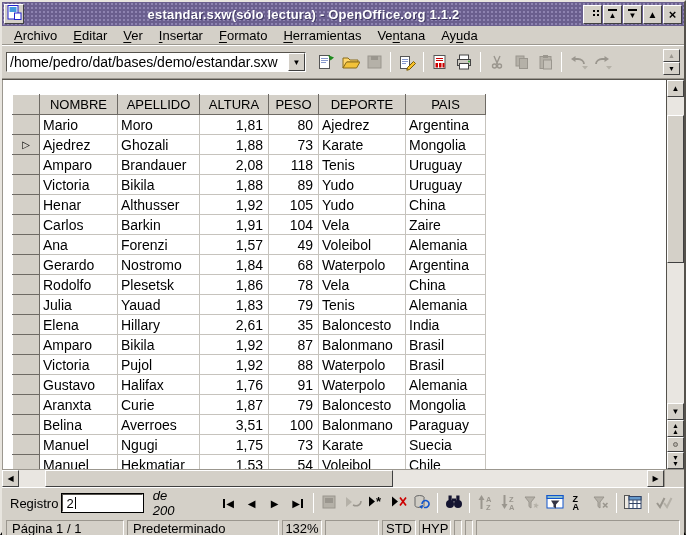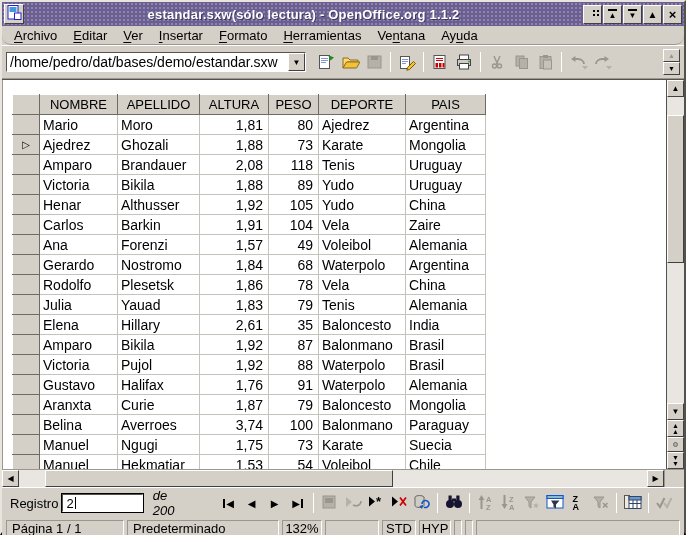--- a/index.html
+++ b/index.html
@@ -32,21 +32,21 @@
     display:flex; align-items:center; justify-content:center;
     font-size:9px; color:#000; flex-direction:column; line-height:7px; padding:0;}
   .win-btn .hbar{ width:9px; height:2px; background:#000; display:block; margin-bottom:1px;}
   .win-btn .x{ font-size:13px; font-weight:bold; line-height:13px;}
   .dots4{ width:8px; height:8px; display:block; position:relative; }
   .dots4::before{ content:""; position:absolute; width:2px; height:2px; background:#000;
     box-shadow:4px 0 0 #000, 0 4px 0 #000, 4px 4px 0 #000; }
 
   
   .menubar{ height:19px; flex:0 0 19px; display:flex; align-items:center;
-    padding-left:4px; border-bottom:1px solid #9b978f; background:var(--chrome,#d4d0c8); font-size:13px;border-radius:9px;}
+    padding-left:4px; border-bottom:1px solid #9b978f; background:var(--chrome,#d4d0c8); font-size:13px;}
   .menu-item{ padding:1px 8px; color:#000; cursor:default; white-space:nowrap;}
   .menu-item u{ text-underline-offset:2px; }
 
   
   .toolbar{ height:34px; flex:0 0 34px; display:flex; align-items:center;
     border-top:1px solid #fff; border-bottom:1px solid #9b978f;
     padding:0 4px; background:var(--chrome,#d4d0c8);}
   .urlbox{ display:flex; width:300px; height:20px; border:1px solid;
     border-color:#55524c #fff #fff #55524c; background:#fff; align-items:center;}
   .urlbox input{ flex:1; border:none; outline:none; font-family:"Liberation Sans",sans-serif;
@@ -465,21 +465,21 @@
               <td>Curie</td>
               <td>1,87</td>
               <td>79</td>
               <td>Baloncesto</td>
               <td>Mongolia</td>
             </tr>
             <tr>
               <td class="sel"></td>
               <td>Belina</td>
               <td>Averroes</td>
-              <td>3,74</td>
+              <td>3,51</td>
               <td>100</td>
               <td>Balonmano</td>
               <td>Paraguay</td>
             </tr>
             <tr>
               <td class="sel"></td>
               <td>Manuel</td>
               <td>Ngugi</td>
               <td>1,75</td>
               <td>73</td>

